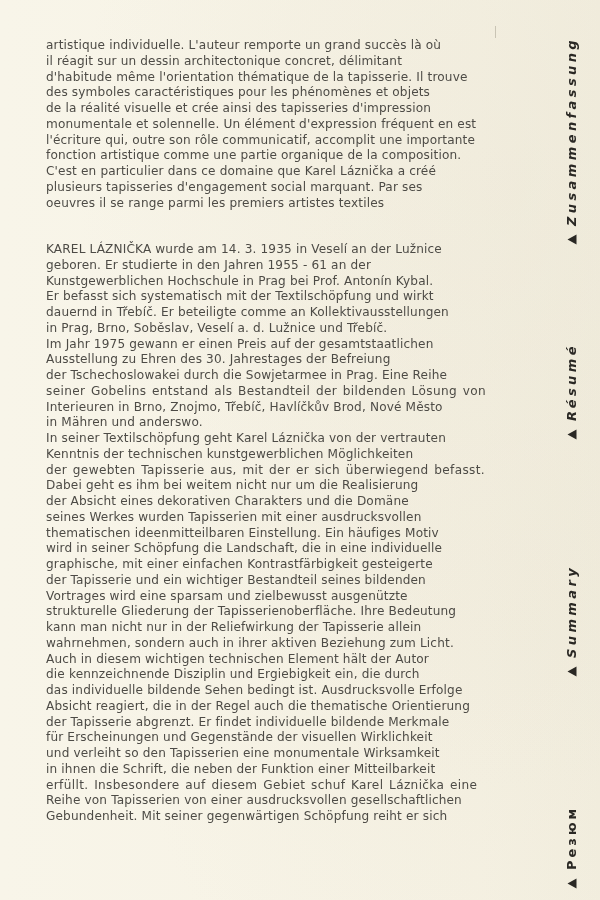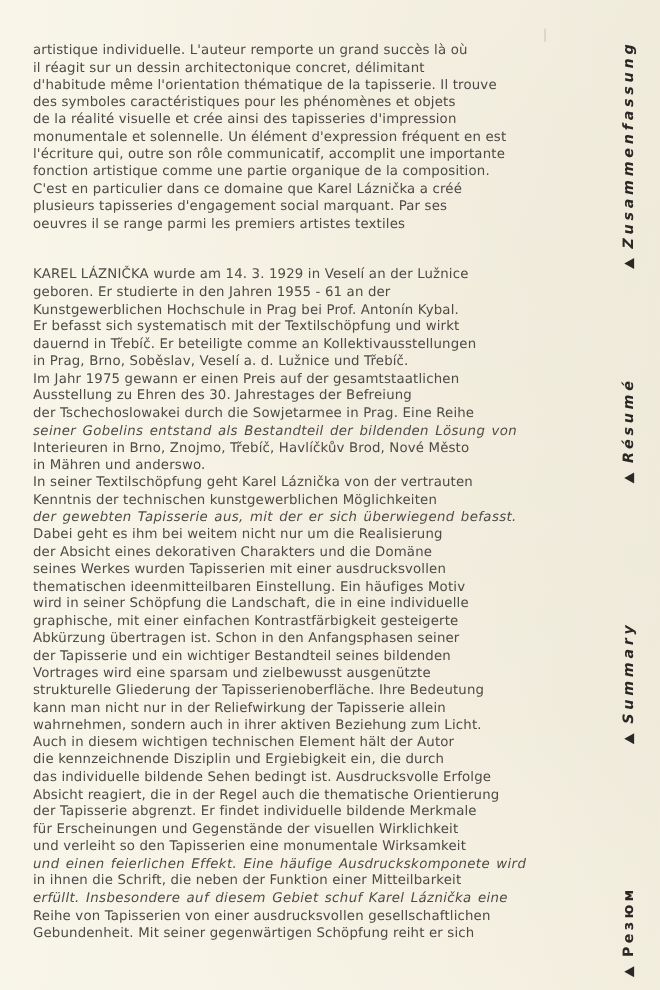--- a/index.html
+++ b/index.html
@@ -26,42 +26,41 @@
     }
     .text-column {
       position: absolute;
       left: 30px;
       top: 0;
       width: 450px;
       z-index: 1;
     }
     .text-block {
       position: absolute;
-      left: 0;
+      left: 16px;
       width: 460px;
     }
     .text-block.french {
       top: 38px;
     }
     .text-block.german {
       top: 242px;
     }
     .line {
       display: block;
       white-space: nowrap;
       font-size: 12.1px;
       line-height: 15.75px;
       height: 15.75px;
       letter-spacing: 0.15px;
       color: #4d4b46;
     }
     .line.justified {
       letter-spacing: 0.35px;
       word-spacing: 1.5px;
-      font-style: italic;
     }
     .side-labels {
       position: absolute;
       right: 0;
       top: 0;
       width: 70px;
       height: 900px;
       z-index: 1;
     }
     .side-label {
@@ -129,55 +128,53 @@
     <span class="line">de la réalité visuelle et crée ainsi des tapisseries d'impression</span>
     <span class="line">monumentale et solennelle. Un élément d'expression fréquent en est</span>
     <span class="line">l'écriture qui, outre son rôle communicatif, accomplit une importante</span>
     <span class="line">fonction artistique comme une partie organique de la composition.</span>
     <span class="line">C'est en particulier dans ce domaine que Karel Láznička a créé</span>
     <span class="line">plusieurs tapisseries d'engagement social marquant. Par ses</span>
     <span class="line">oeuvres il se range parmi les premiers artistes textiles</span>
   </div>
 
   <div class="text-block german">
-    <span class="line">KAREL LÁZNIČKA wurde am 14. 3. 1929 in Veselí an der Lužnice</span>
+    <span class="line">KAREL LÁZNIČKA wurde am 14. 3. 1935 in Veselí an der Lužnice</span>
     <span class="line">geboren. Er studierte in den Jahren 1955 - 61 an der</span>
     <span class="line">Kunstgewerblichen Hochschule in Prag bei Prof. Antonín Kybal.</span>
     <span class="line">Er befasst sich systematisch mit der Textilschöpfung und wirkt</span>
     <span class="line">dauernd in Třebíč. Er beteiligte comme an Kollektivausstellungen</span>
     <span class="line">in Prag, Brno, Soběslav, Veselí a. d. Lužnice und Třebíč.</span>
     <span class="line">Im Jahr 1975 gewann er einen Preis auf der gesamtstaatlichen</span>
     <span class="line">Ausstellung zu Ehren des 30. Jahrestages der Befreiung</span>
     <span class="line">der Tschechoslowakei durch die Sowjetarmee in Prag. Eine Reihe</span>
     <span class="line justified">seiner Gobelins entstand als Bestandteil der bildenden Lösung von</span>
     <span class="line">Interieuren in Brno, Znojmo, Třebíč, Havlíčkův Brod, Nové Město</span>
     <span class="line">in Mähren und anderswo.</span>
     <span class="line">In seiner Textilschöpfung geht Karel Láznička von der vertrauten</span>
     <span class="line">Kenntnis der technischen kunstgewerblichen Möglichkeiten</span>
     <span class="line justified">der gewebten Tapisserie aus, mit der er sich überwiegend befasst.</span>
     <span class="line">Dabei geht es ihm bei weitem nicht nur um die Realisierung</span>
     <span class="line">der Absicht eines dekorativen Charakters und die Domäne</span>
     <span class="line">seines Werkes wurden Tapisserien mit einer ausdrucksvollen</span>
     <span class="line">thematischen ideenmitteilbaren Einstellung. Ein häufiges Motiv</span>
     <span class="line">wird in seiner Schöpfung die Landschaft, die in eine individuelle</span>
     <span class="line">graphische, mit einer einfachen Kontrastfärbigkeit gesteigerte</span>
-    <span class="line">Abkürzung übertragen ist. Schon in den Anfangsphasen seiner</span>
     <span class="line">der Tapisserie und ein wichtiger Bestandteil seines bildenden</span>
     <span class="line">Vortrages wird eine sparsam und zielbewusst ausgenützte</span>
     <span class="line">strukturelle Gliederung der Tapisserienoberfläche. Ihre Bedeutung</span>
     <span class="line">kann man nicht nur in der Reliefwirkung der Tapisserie allein</span>
     <span class="line">wahrnehmen, sondern auch in ihrer aktiven Beziehung zum Licht.</span>
     <span class="line">Auch in diesem wichtigen technischen Element hält der Autor</span>
     <span class="line">die kennzeichnende Disziplin und Ergiebigkeit ein, die durch</span>
     <span class="line">das individuelle bildende Sehen bedingt ist. Ausdrucksvolle Erfolge</span>
     <span class="line">Absicht reagiert, die in der Regel auch die thematische Orientierung</span>
     <span class="line">der Tapisserie abgrenzt. Er findet individuelle bildende Merkmale</span>
     <span class="line">für Erscheinungen und Gegenstände der visuellen Wirklichkeit</span>
     <span class="line">und verleiht so den Tapisserien eine monumentale Wirksamkeit</span>
-    <span class="line justified">und einen feierlichen Effekt. Eine häufige Ausdruckskomponete wird</span>
     <span class="line">in ihnen die Schrift, die neben der Funktion einer Mitteilbarkeit</span>
     <span class="line justified">erfüllt. Insbesondere auf diesem Gebiet schuf Karel Láznička eine</span>
     <span class="line">Reihe von Tapisserien von einer ausdrucksvollen gesellschaftlichen</span>
     <span class="line">Gebundenheit. Mit seiner gegenwärtigen Schöpfung reiht er sich</span>
 
   </div>
 </div>
 
 <div class="side-labels">
   <div class="side-label label-zusammenfassung">

